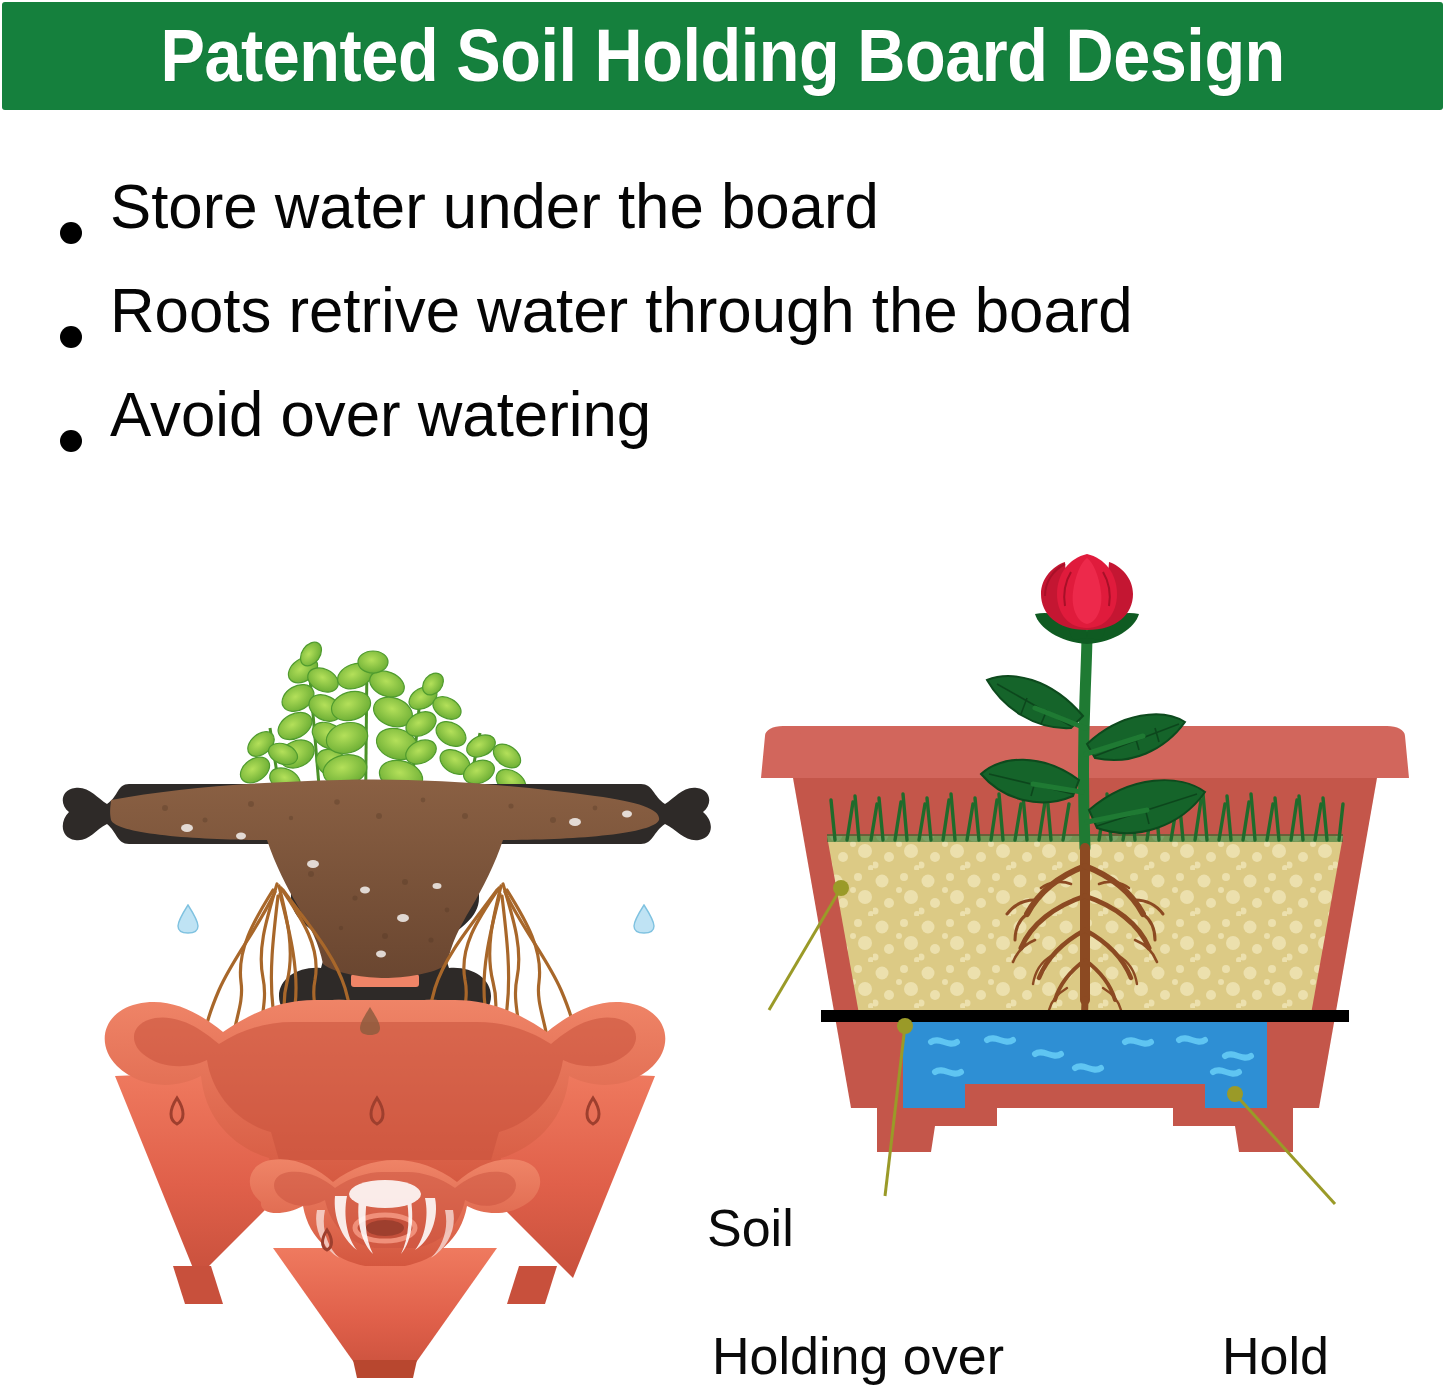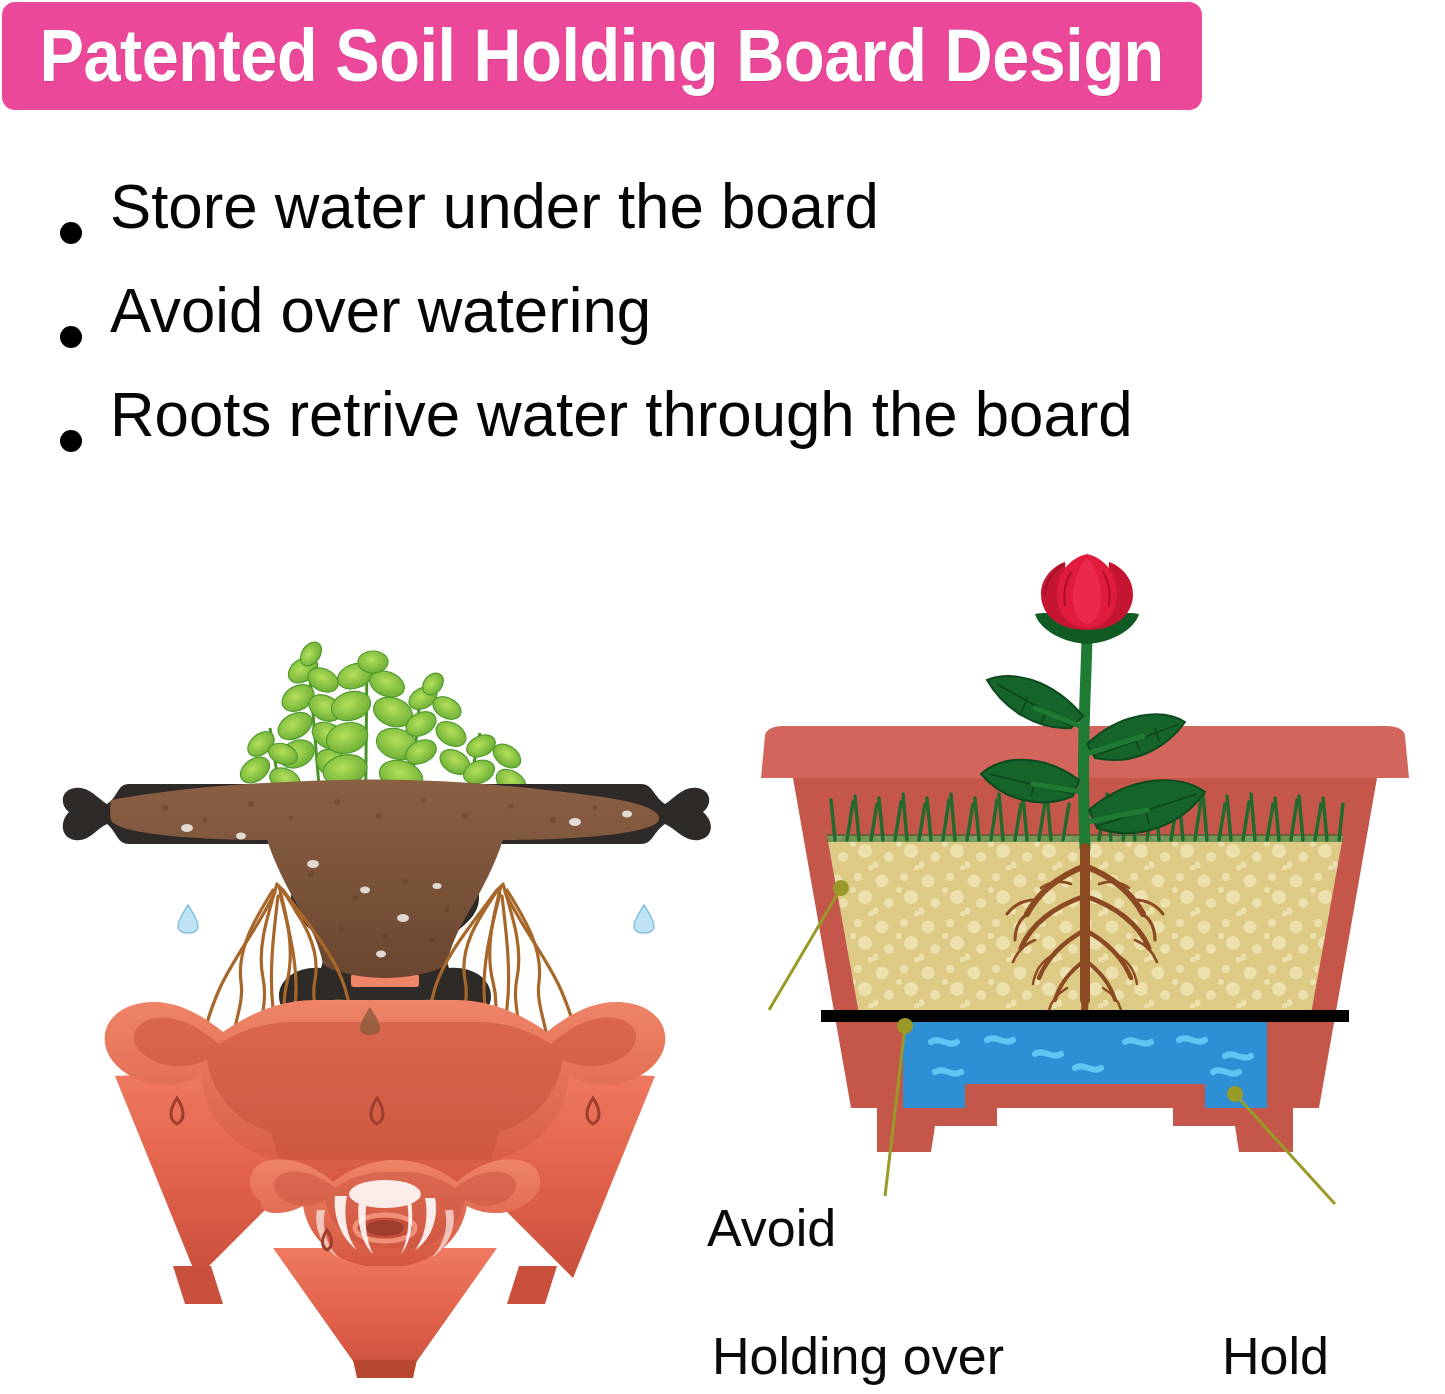--- a/index.html
+++ b/index.html
@@ -7,23 +7,23 @@
     width:1445px;height:1394px;
     font-family:"Liberation Sans", sans-serif;
     color:#000;
     overflow:hidden;
     position:relative;
   }
 
   
   .banner{
     position:absolute;left:2px;top:2px;
-    width:1200px;height:108px;
-    background:#ec4899;
-    border-radius:13px;
+    width:1441px;height:108px;
+    background:#15803d;
+    border-radius:3px;
     display:flex;align-items:center;justify-content:center;
     overflow:hidden;
   }
   .banner-title{
     color:#ffffff;
     font-family:"Liberation Sans", sans-serif;
     font-weight:700;
     font-size:74px;
     line-height:1;
     letter-spacing:-0.5px;
@@ -105,26 +105,26 @@
 
 <div class="bullets">
 
   <div class="bullet-row">
     <span class="bullet-dot"></span>
     <span class="bullet-text">Store water under the board</span>
   </div>
 
   <div class="bullet-row">
     <span class="bullet-dot"></span>
-    <span class="bullet-text">Avoid over watering</span>
+    <span class="bullet-text">Roots retrive water through the board</span>
   </div>
 
   <div class="bullet-row">
     <span class="bullet-dot"></span>
-    <span class="bullet-text">Roots retrive water through the board</span>
+    <span class="bullet-text">Avoid over watering</span>
   </div>
 
 
 </div>
 
 <div class="figures">
 
   <div class="photo">
 
     <div class="leaf-cluster">
@@ -570,15 +570,15 @@
       <g fill="#9a9a28">
         <circle cx="106" cy="340" r="8"></circle>
         <circle cx="170" cy="478" r="8"></circle>
         <circle cx="500" cy="546" r="8"></circle>
       </g>
     </svg>
   </div>
 
 </div>
 
-<div class="lbl lbl-soil">Avoid</div>
+<div class="lbl lbl-soil">Soil</div>
 <div class="lbl lbl-board">Holding over</div>
 <div class="lbl lbl-water">Hold</div>
 
 </body></html>

